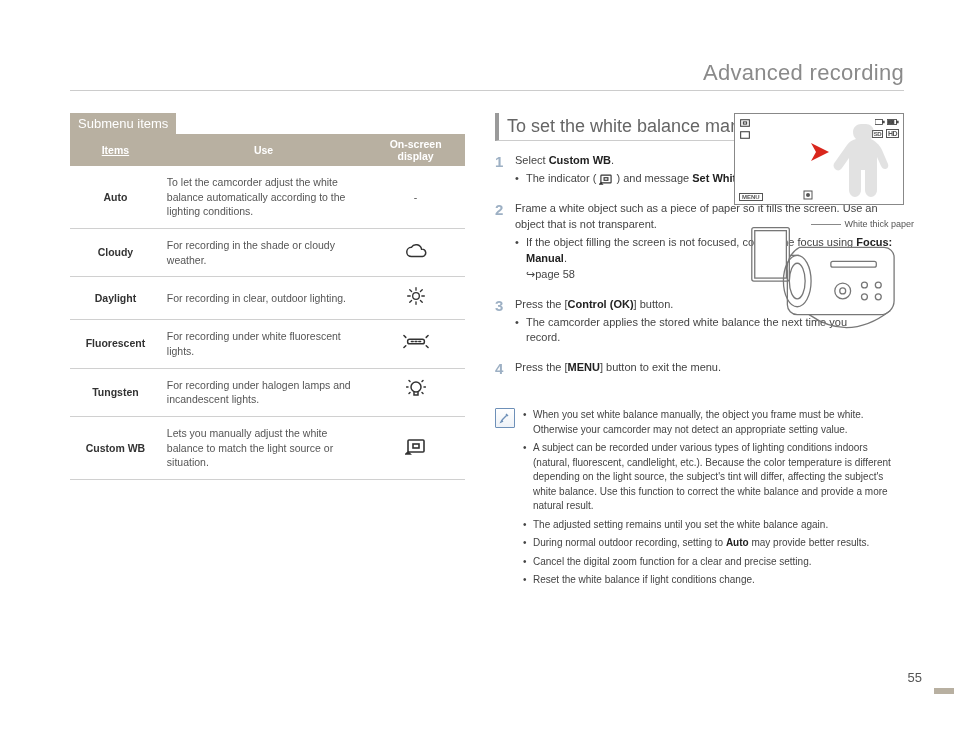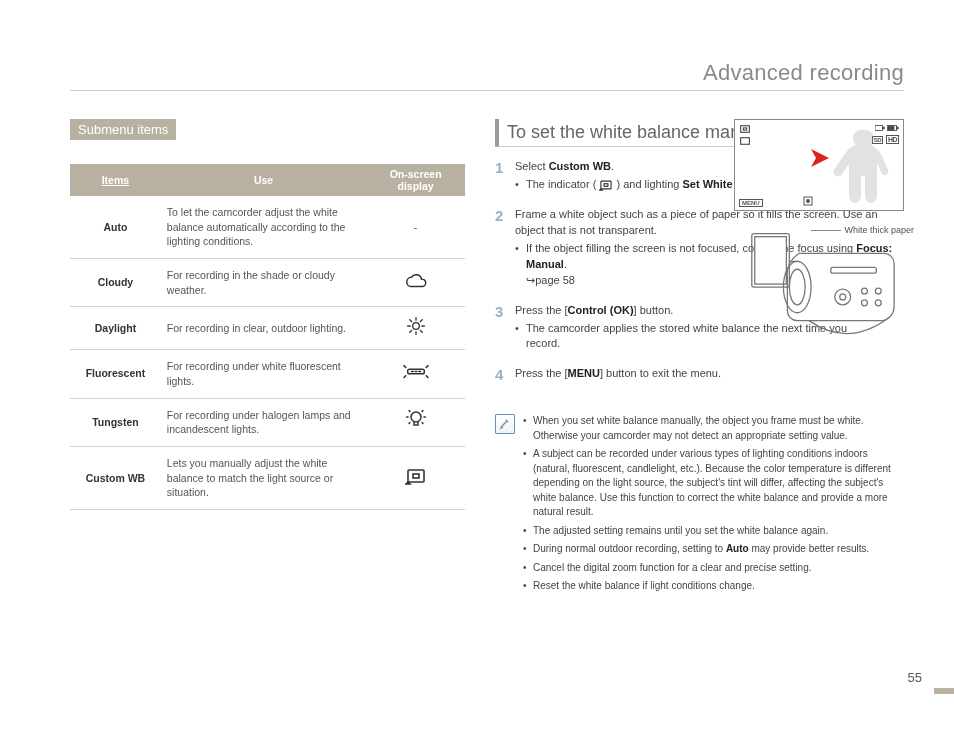--- a/index.html
+++ b/index.html
@@ -21,33 +21,33 @@
     padding:60px 50px 0 70px;
     font-size:11px;
   }
   .page-title{
     text-align:right;
     font-size:22px;
     color:var(--title);
     letter-spacing:.3px;
     padding-bottom:4px;
     border-bottom:1px solid #ccc;
-    margin-bottom:28px;
+    margin-bottom:22px;
   }
   .cols{display:flex;gap:30px;}
   .col-l{width:395px;flex:none;}
   .col-r{flex:1;position:relative;}
 
   .submenu-title{
     background:var(--accent);
     color:#fff;
     display:inline-block;
     padding:3px 8px;
     font-size:13px;
-    margin-bottom:24px;
+    margin-bottom:0;
   }
   table.sub{
     width:100%;
     border-collapse:collapse;
     font-size:10.5px;
   }
   table.sub th{
     background:var(--accent);
     color:#fff;
     font-weight:bold;
@@ -223,21 +223,21 @@
           <div class="body">
             <span>Select </span><span class="b">Custom WB</span><span>.</span>
             <ul class="sub-bul">
                 <li>
               <span>The indicator ( </span><span class="glyph" style="vertical-align:-3px;">
                 <svg width="14" height="12" viewBox="0 0 22 18" fill="none" stroke="#333" stroke-width="1.8">
                   <rect x="3" y="3" width="16" height="12" rx="1"></rect>
                       <rect x="8" y="7" width="6" height="4"></rect>
                   <path d="M3 15 L1 17 L5 17 Z" fill="#333"></path>
                     </svg>
-              </span><span> ) and lighting </span><span class="b">Set White Balance</span><span> appear.</span>
+              </span><span> ) and message </span><span class="b">Set White Balance</span><span> appear.</span>
             </li>
               </ul>
           </div>
         </div>
 
         <div class="step">
           <div class="n">2</div>
           <div class="body">
             <span>Frame a white object such as a piece of paper so it fills the screen. Use an object that is not transparent.</span>
             <ul class="sub-bul">

